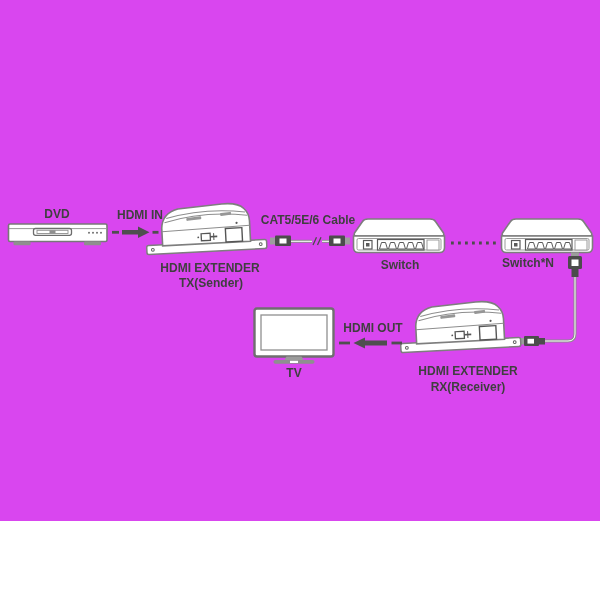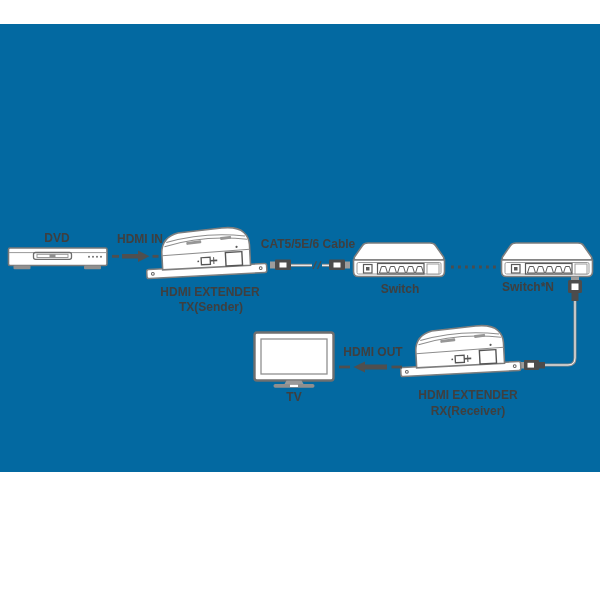--- a/index.html
+++ b/index.html
@@ -1,17 +1,17 @@
 <!DOCTYPE html>
 <html><head>
 <meta charset="utf-8">
 <title>Diagram</title>
 <style>
   html,body{margin:0;padding:0;background:#ffffff;}
-  .stage{width:600px;height:448px;background:#0369a1;overflow:hidden;position:relative;margin-top:24px;}
+  .stage{width:600px;height:521px;background:#d946ef;overflow:hidden;position:relative;}
   svg{display:block;}
   .lbl{font:700 12px "Liberation Sans", sans-serif;fill:#3f3f3f;text-anchor:middle;}
 </style>
 </head>
 <body>
 
 <div class="stage">
 <svg width="600" height="600" viewBox="0 0 600 600" xmlns="http://www.w3.org/2000/svg">
 
   <defs>

